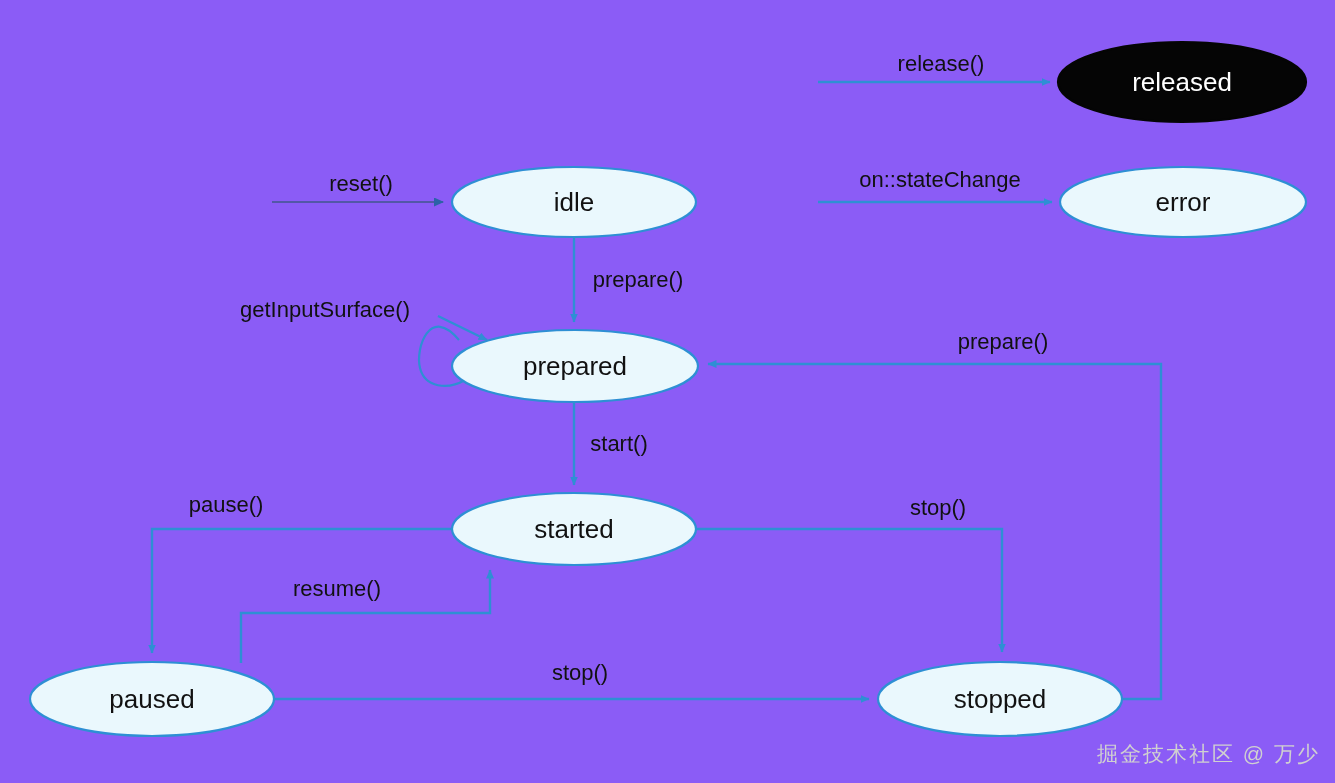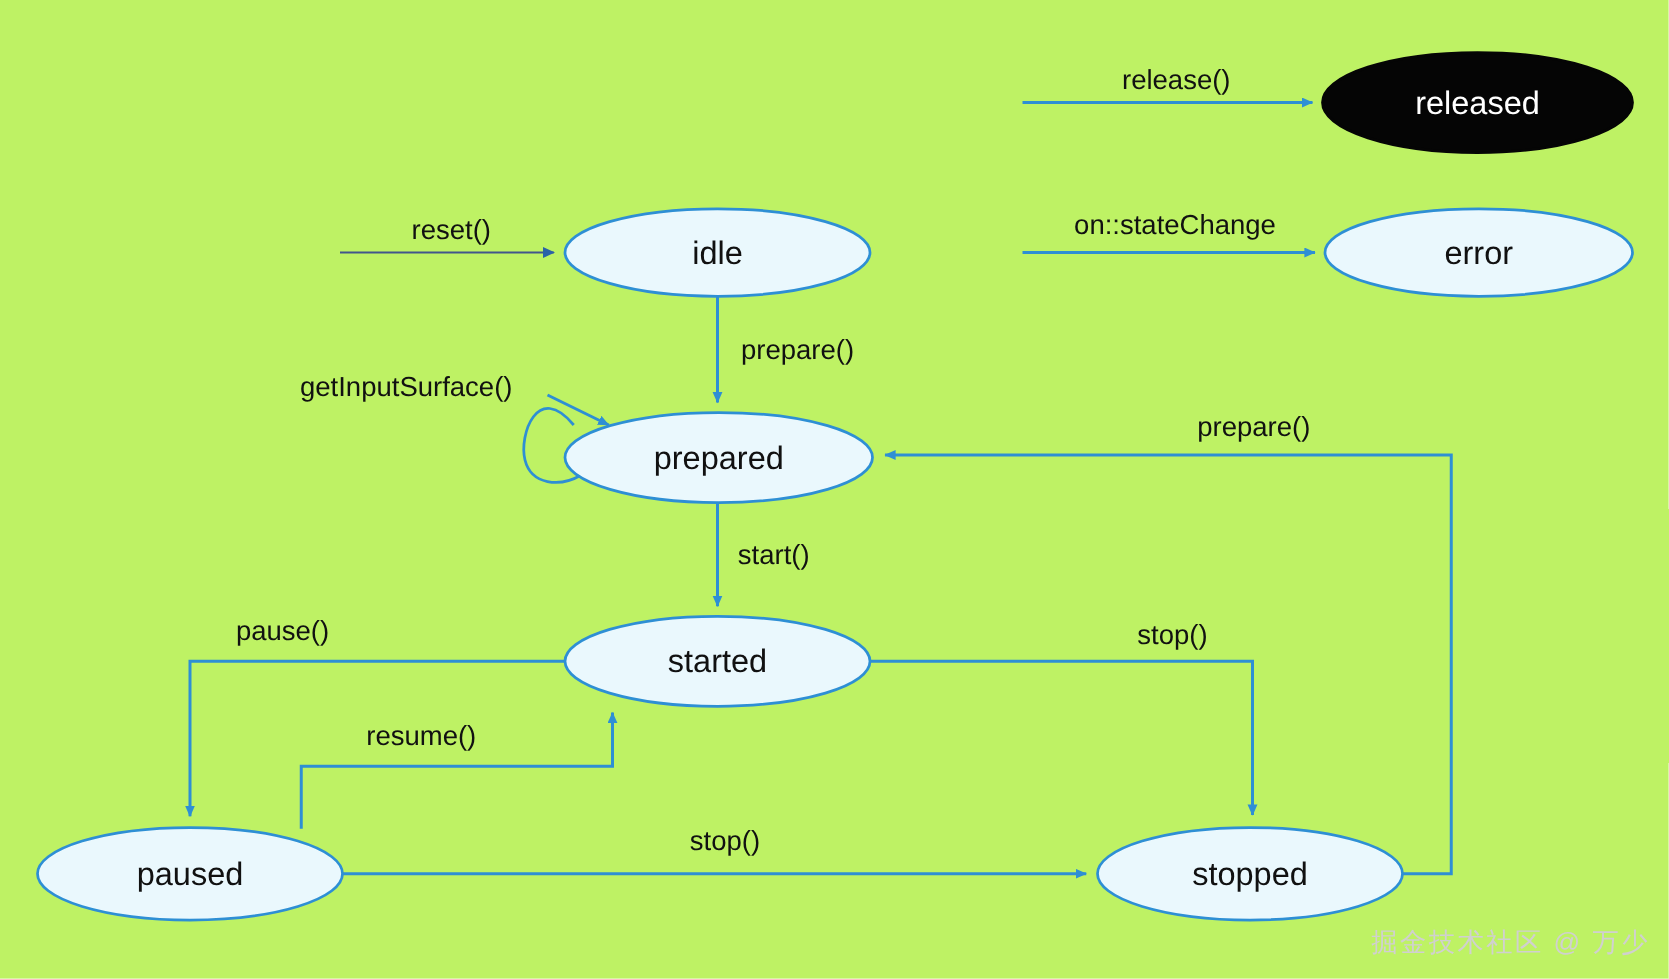--- a/index.html
+++ b/index.html
@@ -7,21 +7,21 @@
     padding: 0;
     background: #ffffff;
   }
   body {
     font-family: "Liberation Sans", sans-serif;
   }
   #diagram-root {
     position: relative;
     width: 1335px;
     height: 783px;
-    background: #bef264;
+    background: #8b5cf6;
     overflow: hidden;
   }
   #diagram-svg {
     position: absolute;
     top: 0;
     left: 0;
     width: 1335px;
     height: 783px;
   }
   .node-ellipse {

